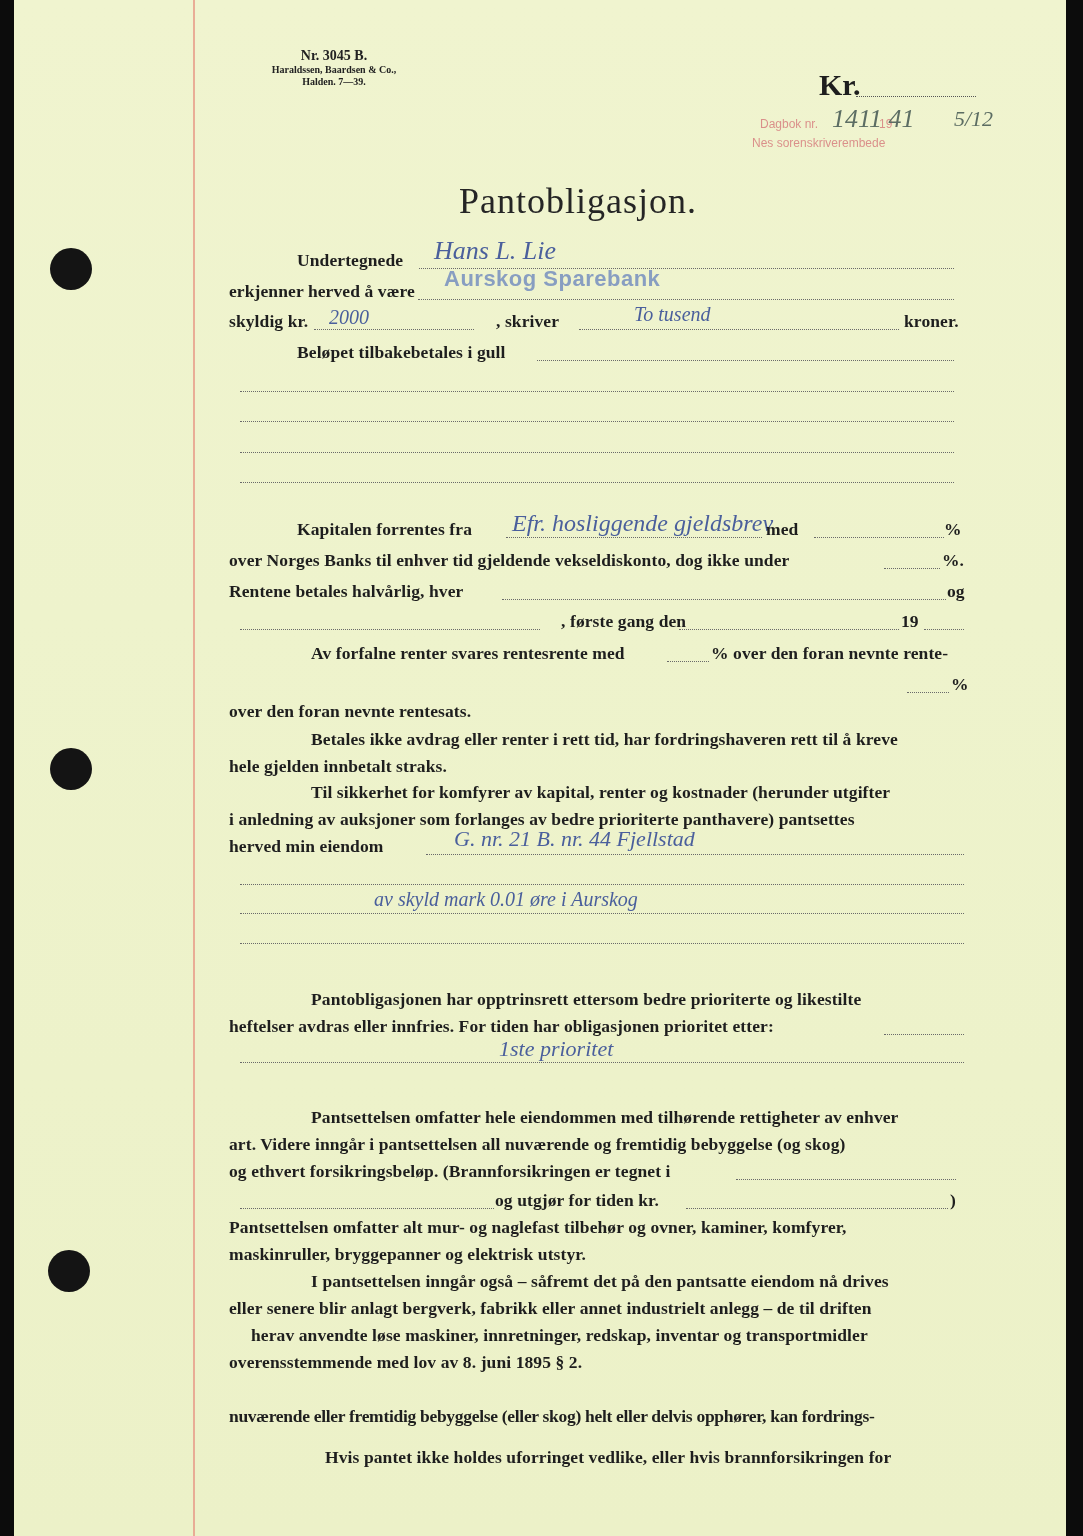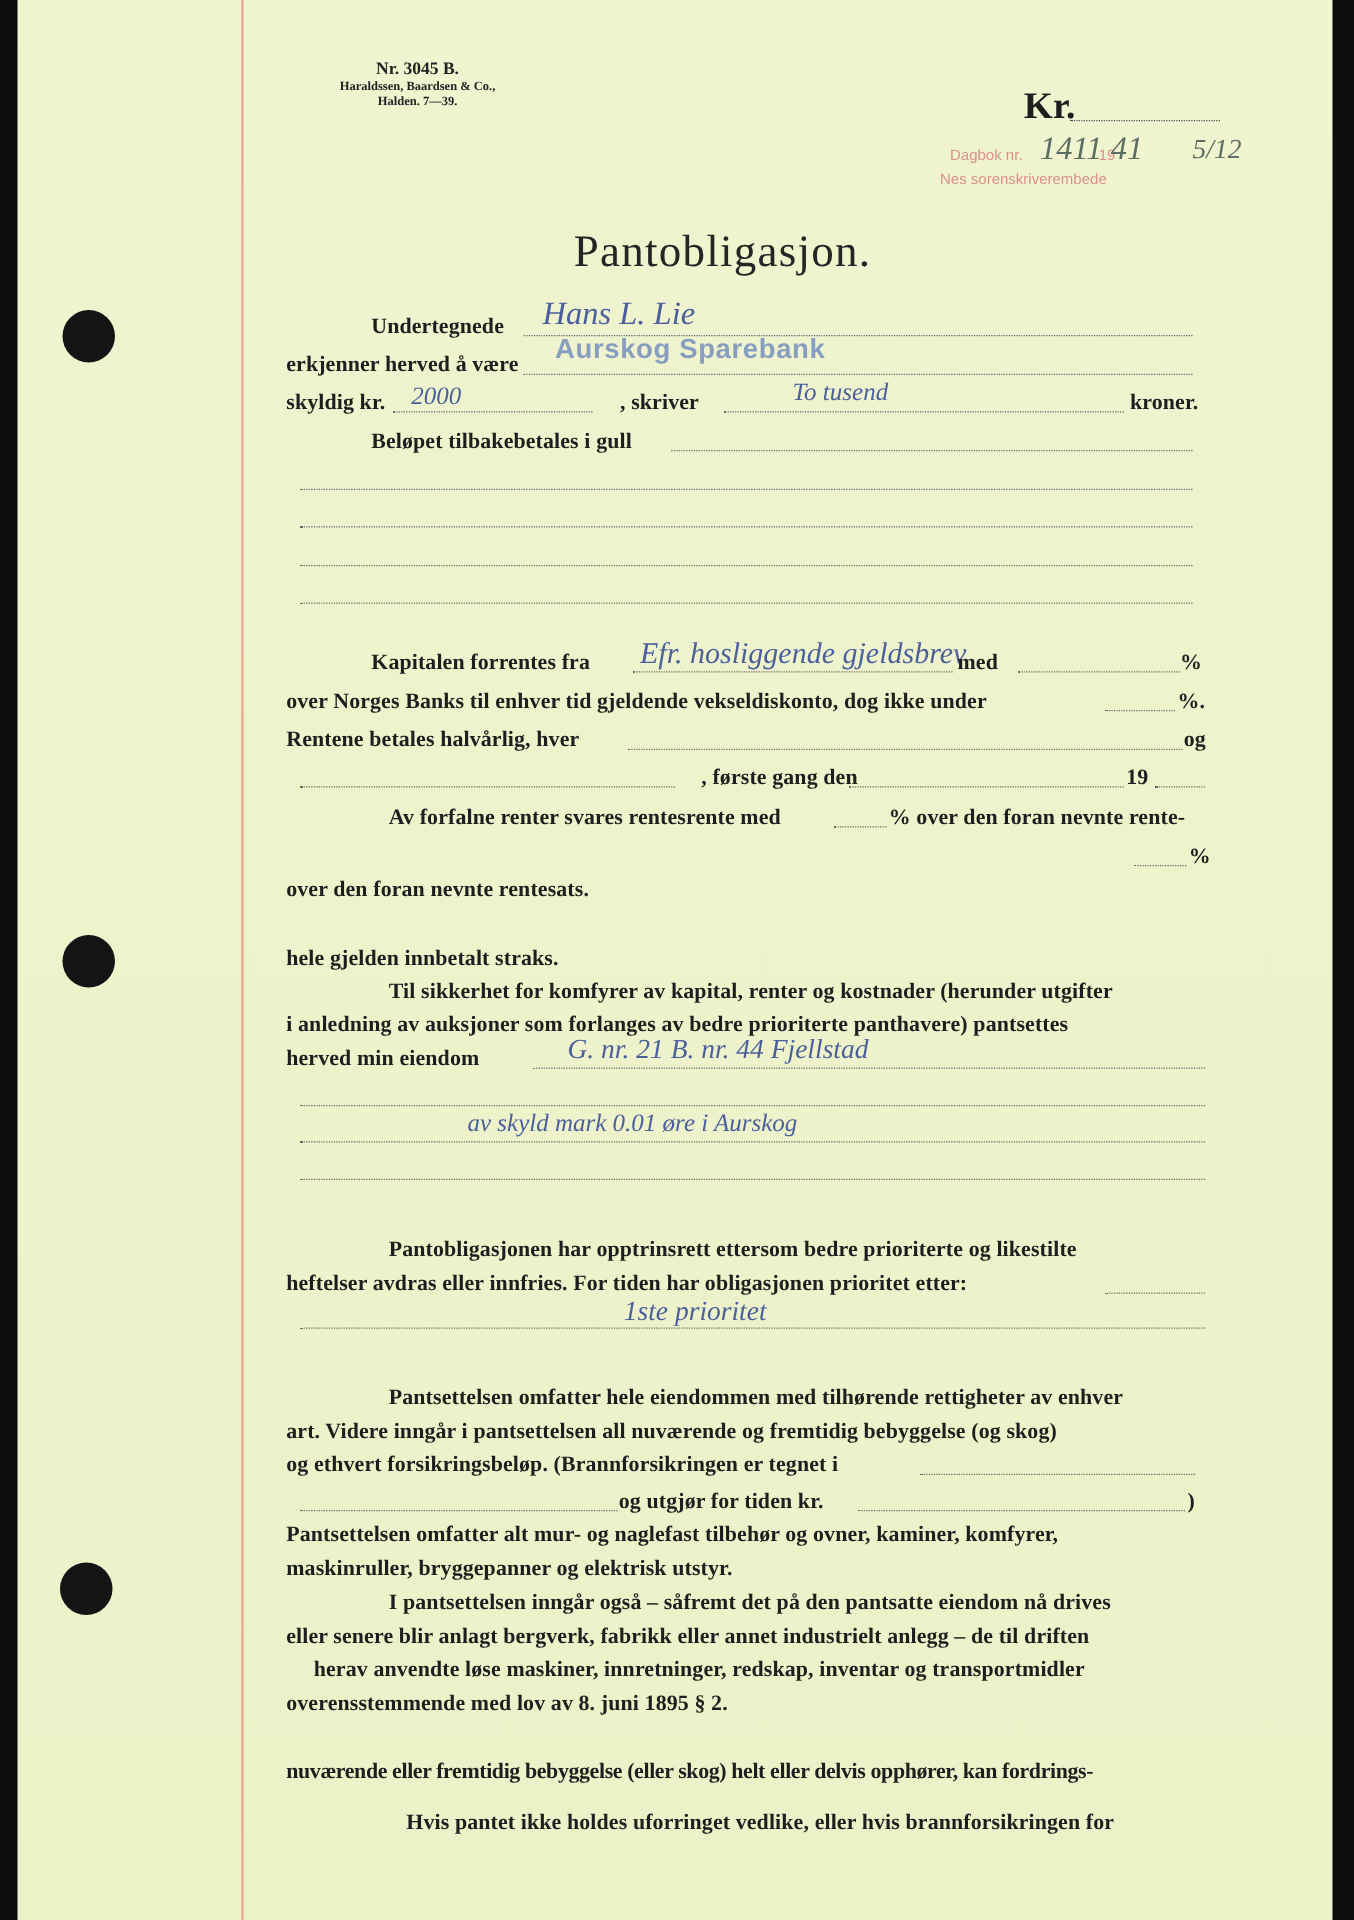--- a/index.html
+++ b/index.html
@@ -129,20 +129,21 @@
   <div class="line" style="left:887px; top:611px;">19</div>
   <div class="dots" style="left:910px; top:629px; width:40px;"></div>
 
   <div class="line" style="left:297px; top:643px;">Av forfalne renter svares rentesrente med</div>
   <div class="dots" style="left:653px; top:661px; width:42px;"></div>
   <div class="line" style="left:697px; top:643px;">% over den foran nevnte rente-</div>
   <div class="dots" style="left:893px; top:692px; width:42px;"></div>
   <div class="line" style="left:937px; top:674px;">%</div>
   <div class="line" style="left:215px; top:701px;">over den foran nevnte rentesats.</div>
 
+  <div class="line" style="left:297px; top:729px;">Betales ikke avdrag eller renter i rett tid, har fordringshaveren rett til å kreve</div>
   <div class="line" style="left:215px; top:756px;">hele gjelden innbetalt straks.</div>
 
   <div class="line" style="left:297px; top:782px;">Til sikkerhet for komfyrer av kapital, renter og kostnader (herunder utgifter</div>
   <div class="line" style="left:215px; top:809px;">i anledning av auksjoner som forlanges av bedre prioriterte panthavere) pantsettes</div>
   <div class="line" style="left:215px; top:836px;">herved min eiendom</div>
   <div class="dots" style="left:412px; top:854px; width:538px;"></div>
   <div class="hand" style="left:440px; top:826px; font-size:22px;">G. nr. 21  B. nr. 44  Fjellstad</div>
   <div class="dots" style="left:226px; top:884px; width:724px;"></div>
   <div class="dots" style="left:226px; top:913px; width:724px;"></div>
   <div class="hand" style="left:360px; top:888px; font-size:20px;">av skyld mark 0.01 øre i Aurskog</div>

